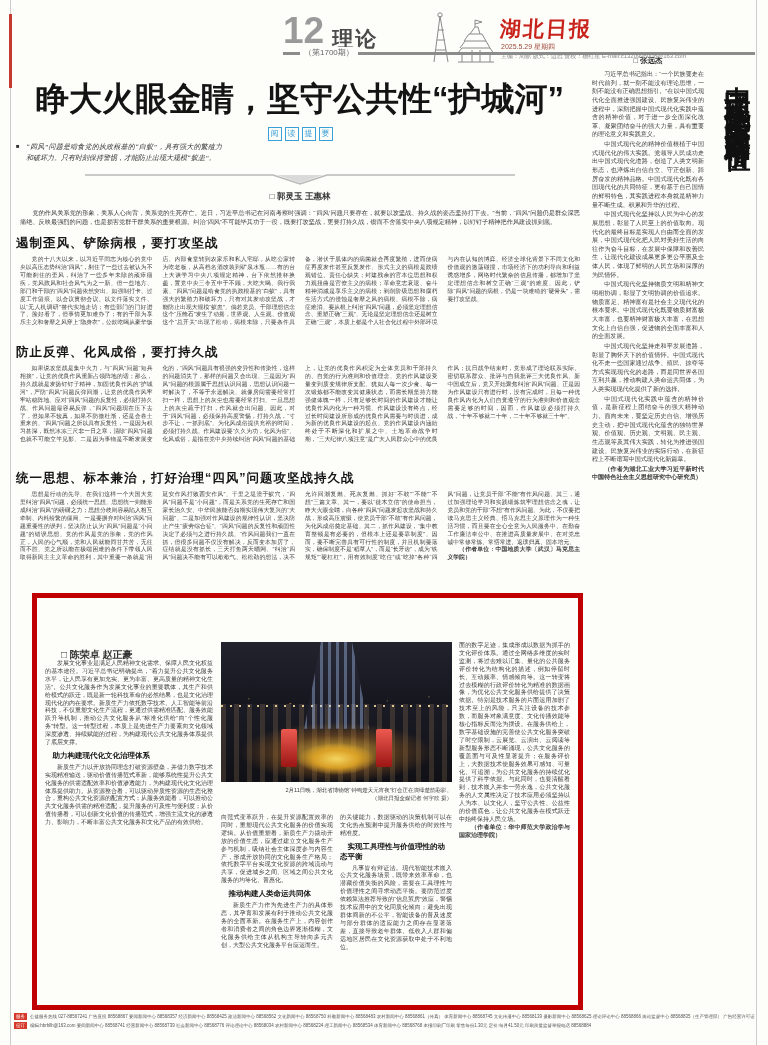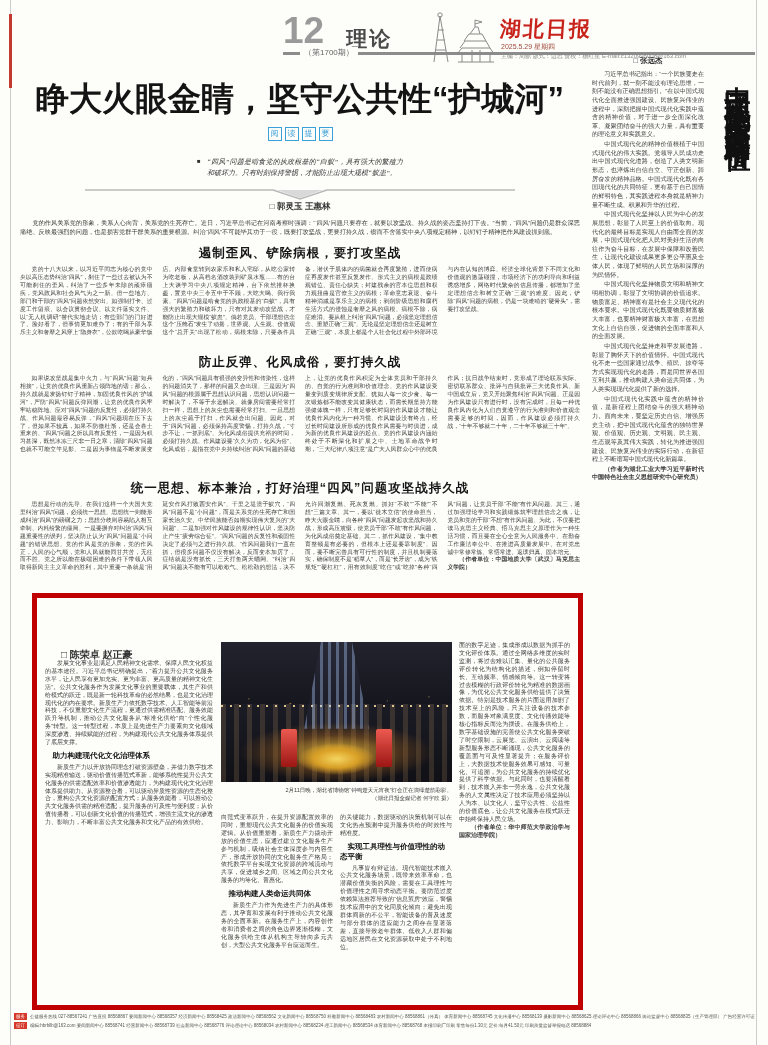--- a/index.html
+++ b/index.html
@@ -3,48 +3,48 @@
 <meta charset="utf-8">
 <style>
   html,body{margin:0;padding:0;background:#ffffff;}
   .page{position:relative;width:768px;height:1045px;background:#fdfdfa;overflow:hidden;
         font-family:"Liberation Sans",sans-serif;color:#222;}
   .edge{position:absolute;top:0;bottom:0;width:1px;background:#ccc;}
   .edge.left{left:10px}.edge.right{left:756px}
   .edge-red{position:absolute;left:9px;top:14px;width:3px;height:74px;background:#c43a2e;}
 
   
-  .masthead{position:absolute;left:283px;top:12px;display:flex;align-items:flex-end;gap:22px;}
+  .masthead{position:absolute;left:283px;top:12px;display:flex;align-items:flex-end;gap:8px;}
   .page-num{font-size:37px;font-weight:700;color:#9a9a9a;line-height:1;}
   .section-name{font-size:21px;font-weight:700;color:#4a4a4a;line-height:1;letter-spacing:2px;}
   .header-rule{position:absolute;left:283px;top:52px;width:472px;height:3px;background:#8c8c8c;}
   .issue-chip{position:absolute;left:300px;top:47px;background:#fdfdfa;padding:0 4px;
               font-size:8px;color:#666;z-index:2;}
   .sketch{position:absolute;left:424px;top:10px;}
   .brand{position:absolute;left:500px;top:15px;font-family:"Liberation Serif",serif;
          font-weight:700;font-size:21px;color:#c8231b;letter-spacing:2px;transform:skewX(-4deg);}
   .brand-date{position:absolute;left:501px;top:42px;font-size:7px;color:#a04a3a;}
   .brand-staff{position:absolute;left:501px;top:52px;font-size:6px;color:#8a8a8a;width:250px;}
 
   
   .lead{position:absolute;left:16px;top:74px;width:568px;}
   .headline{margin:6px 0 0;text-align:center;font-size:33px;font-weight:800;color:#141414;
             letter-spacing:0px;line-height:1.15;}
   .digest-label{display:flex;justify-content:center;gap:3px;margin-top:9px;}
   .digest-label span{width:12px;height:12px;border:1px solid #3aa0d8;color:#3aa0d8;
             font-size:8px;line-height:12px;text-align:center;}
-  .digest-row{display:flex;justify-content:center;gap:22px;margin-top:16px;}
+  .digest-row{display:flex;justify-content:center;gap:22px;margin-top:1px;flex-direction:column;}
   .digest-item{width:196px;font-size:7px;line-height:1.55;color:#333;text-align:justify;
             font-family:"Liberation Serif",serif;font-style:italic;position:relative;padding-left:10px;}
   .digest-item::before{content:"■";position:absolute;left:0;top:0;font-size:6px;font-style:normal;}
   .vdivider{display:block;margin:8px auto 0;}
-  .lead-authors{text-align:center;font-size:8.5px;font-weight:700;color:#333;}
+  .lead-authors{text-align:center;font-size:8.5px;font-weight:700;color:#333;margin-top:5px;}
   .lead-intro{font-size:6.2px;line-height:1.45;color:#3a3a3a;text-align:justify;
             text-indent:2em;margin:6px 4px 0;}
-  .sec-head{text-align:center;font-size:12.5px;font-weight:800;color:#161616;
+  .sec-head{font-size:12.5px;font-weight:800;color:#161616;
             letter-spacing:1px;margin:8px 0 4px;}
   .cols{column-gap:10px;column-count:4;font-size:5.8px;line-height:1.38;color:#3c3c3c;
             text-align:justify;overflow:hidden;margin:0 4px;}
   .cols p{margin:0;text-indent:2em;}
   .cols .unit{font-weight:700;}
   .c1{height:80px}.c2{height:97px}.c3{height:99px}
 
   
   .feature{position:absolute;left:32px;top:593px;width:541px;height:407px;
            border:5px solid #c00000;background:#fdfdfa;}

